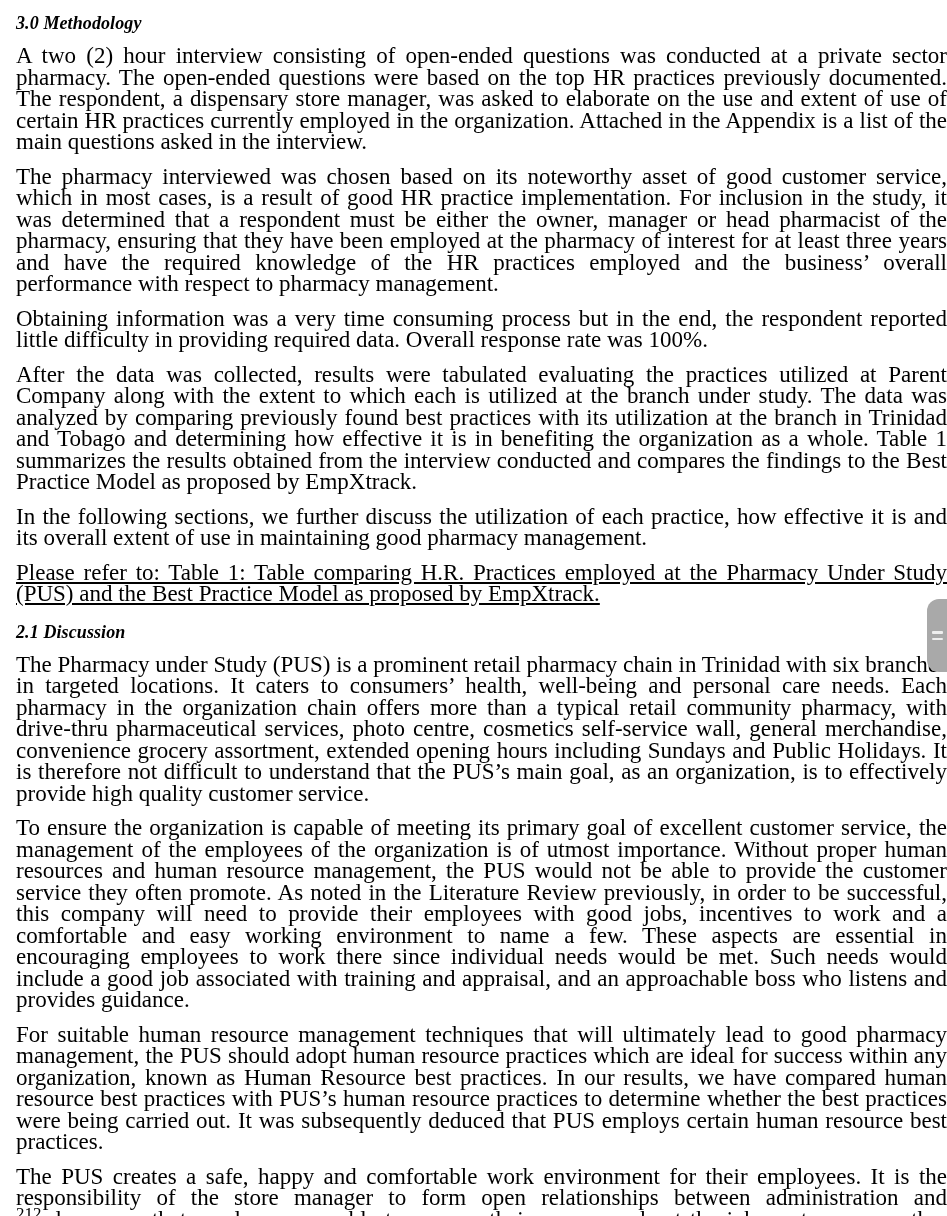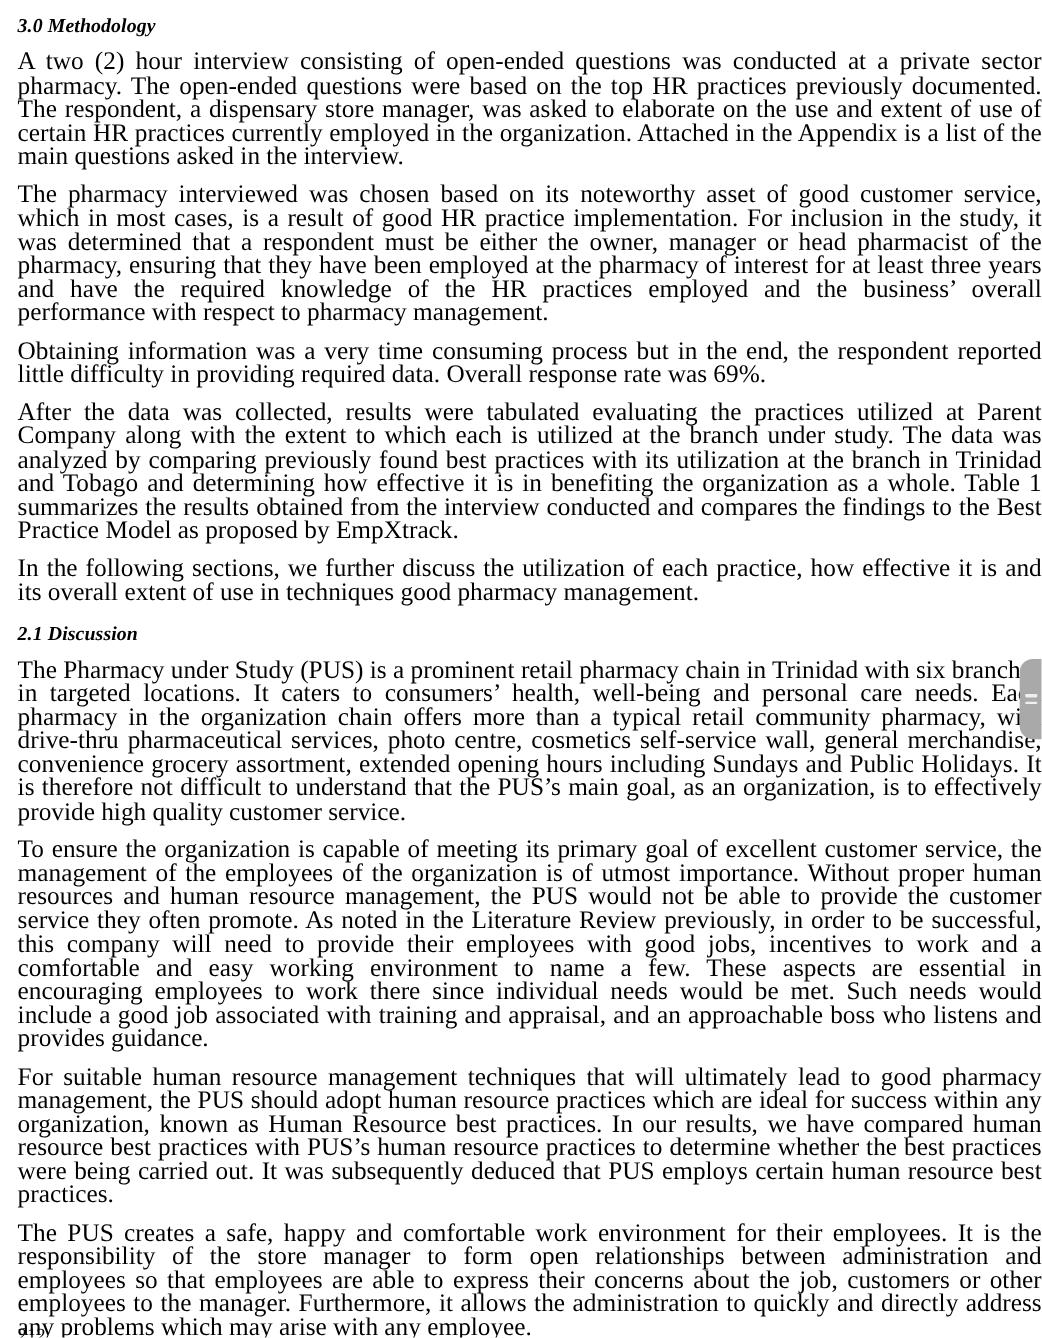--- a/index.html
+++ b/index.html
@@ -75,24 +75,25 @@
   }
 </style>
 </head>
 <body>
 
 <div class="page">
 
   <h2 class="heading first">3.0 Methodology</h2>
   <p class="para">A two (2) hour interview consisting of open-ended questions was conducted at a private sector pharmacy.  The open-ended questions were based on the top HR practices previously documented. The respondent, a dispensary store manager, was asked to elaborate on the use and extent of use of certain HR practices currently employed in the organization. Attached in the Appendix is a list of the main questions asked in the interview.</p>
   <p class="para">The pharmacy interviewed was chosen based on its noteworthy asset of good customer service, which in most cases, is a result of good HR practice implementation.  For inclusion in the study, it was determined that a respondent must be either the owner, manager or head pharmacist of the pharmacy, ensuring that they have been employed at the pharmacy of interest for at least three years and have the required knowledge of the HR practices employed and the business’ overall performance with respect to pharmacy management.</p>
-  <p class="para">Obtaining information was a very time consuming process but in the end, the respondent reported little difficulty in providing required data. Overall response rate was 69%.</p>
+  <p class="para">Obtaining information was a very time consuming process but in the end, the respondent reported little difficulty in providing required data. Overall response rate was 100%.</p>
   <p class="para">After the data was collected, results were tabulated evaluating the practices utilized at Parent Company along with the extent to which each is utilized at the branch under study. The data was analyzed by comparing previously found best practices with its utilization at the branch in Trinidad and Tobago and determining how effective it is in benefiting the organization as a whole. Table 1 summarizes the results obtained from the interview conducted and compares the findings to the Best Practice Model as proposed by EmpXtrack.</p>
-  <p class="para">In the following sections, we further discuss the utilization of each practice, how effective it is and its overall extent of use in techniques good pharmacy management.</p>
+  <p class="para">In the following sections, we further discuss the utilization of each practice, how effective it is and its overall extent of use in maintaining good pharmacy management.</p>
 
+  <p class="para underline">Please refer to: Table 1: Table comparing H.R. Practices employed at the Pharmacy Under Study (PUS) and the Best Practice Model as proposed by EmpXtrack.</p>
 
   <h2 class="heading">2.1 Discussion</h2>
   <p class="para">The Pharmacy under Study (PUS) is a prominent retail pharmacy chain in Trinidad with six branches in targeted locations. It caters to consumers’ health, well-being and personal care needs. Each pharmacy in the organization chain offers more than a typical retail community pharmacy, with drive-thru pharmaceutical services, photo centre, cosmetics self-service wall, general merchandise, convenience grocery assortment, extended opening hours including Sundays and Public Holidays. It is therefore not difficult to understand that the PUS’s main goal, as an organization, is to effectively provide high quality customer service.</p>
   <p class="para">To ensure the organization is capable of meeting its primary goal of excellent customer service, the management of the employees of the organization is of utmost importance. Without proper human resources and human resource management, the PUS would not be able to provide the customer service they often promote. As noted in the Literature Review previously, in order to be successful, this company will need to provide their employees with good jobs, incentives to work and a comfortable and easy working environment to name a few. These aspects are essential in encouraging employees to work there since individual needs would be met. Such needs would include a good job associated with training and appraisal, and an approachable boss who listens and provides guidance.</p>
   <p class="para">For suitable human resource management techniques that will ultimately lead to good pharmacy management, the PUS should adopt human resource practices which are ideal for success within any organization, known as Human Resource best practices. In our results, we have compared human resource best practices with PUS’s human resource practices to determine whether the best practices were being carried out. It was subsequently deduced that PUS employs certain human resource best practices.</p>
   <p class="para">The PUS creates a safe, happy and comfortable work environment for their employees.  It is the responsibility of the store manager to form open relationships between administration and employees so that employees are able to express their concerns about the job, customers or other employees to the manager. Furthermore, it allows the administration to quickly and directly address any problems which may arise with any employee.</p>
 
   <div class="page-number">212</div>
 </div>
 

